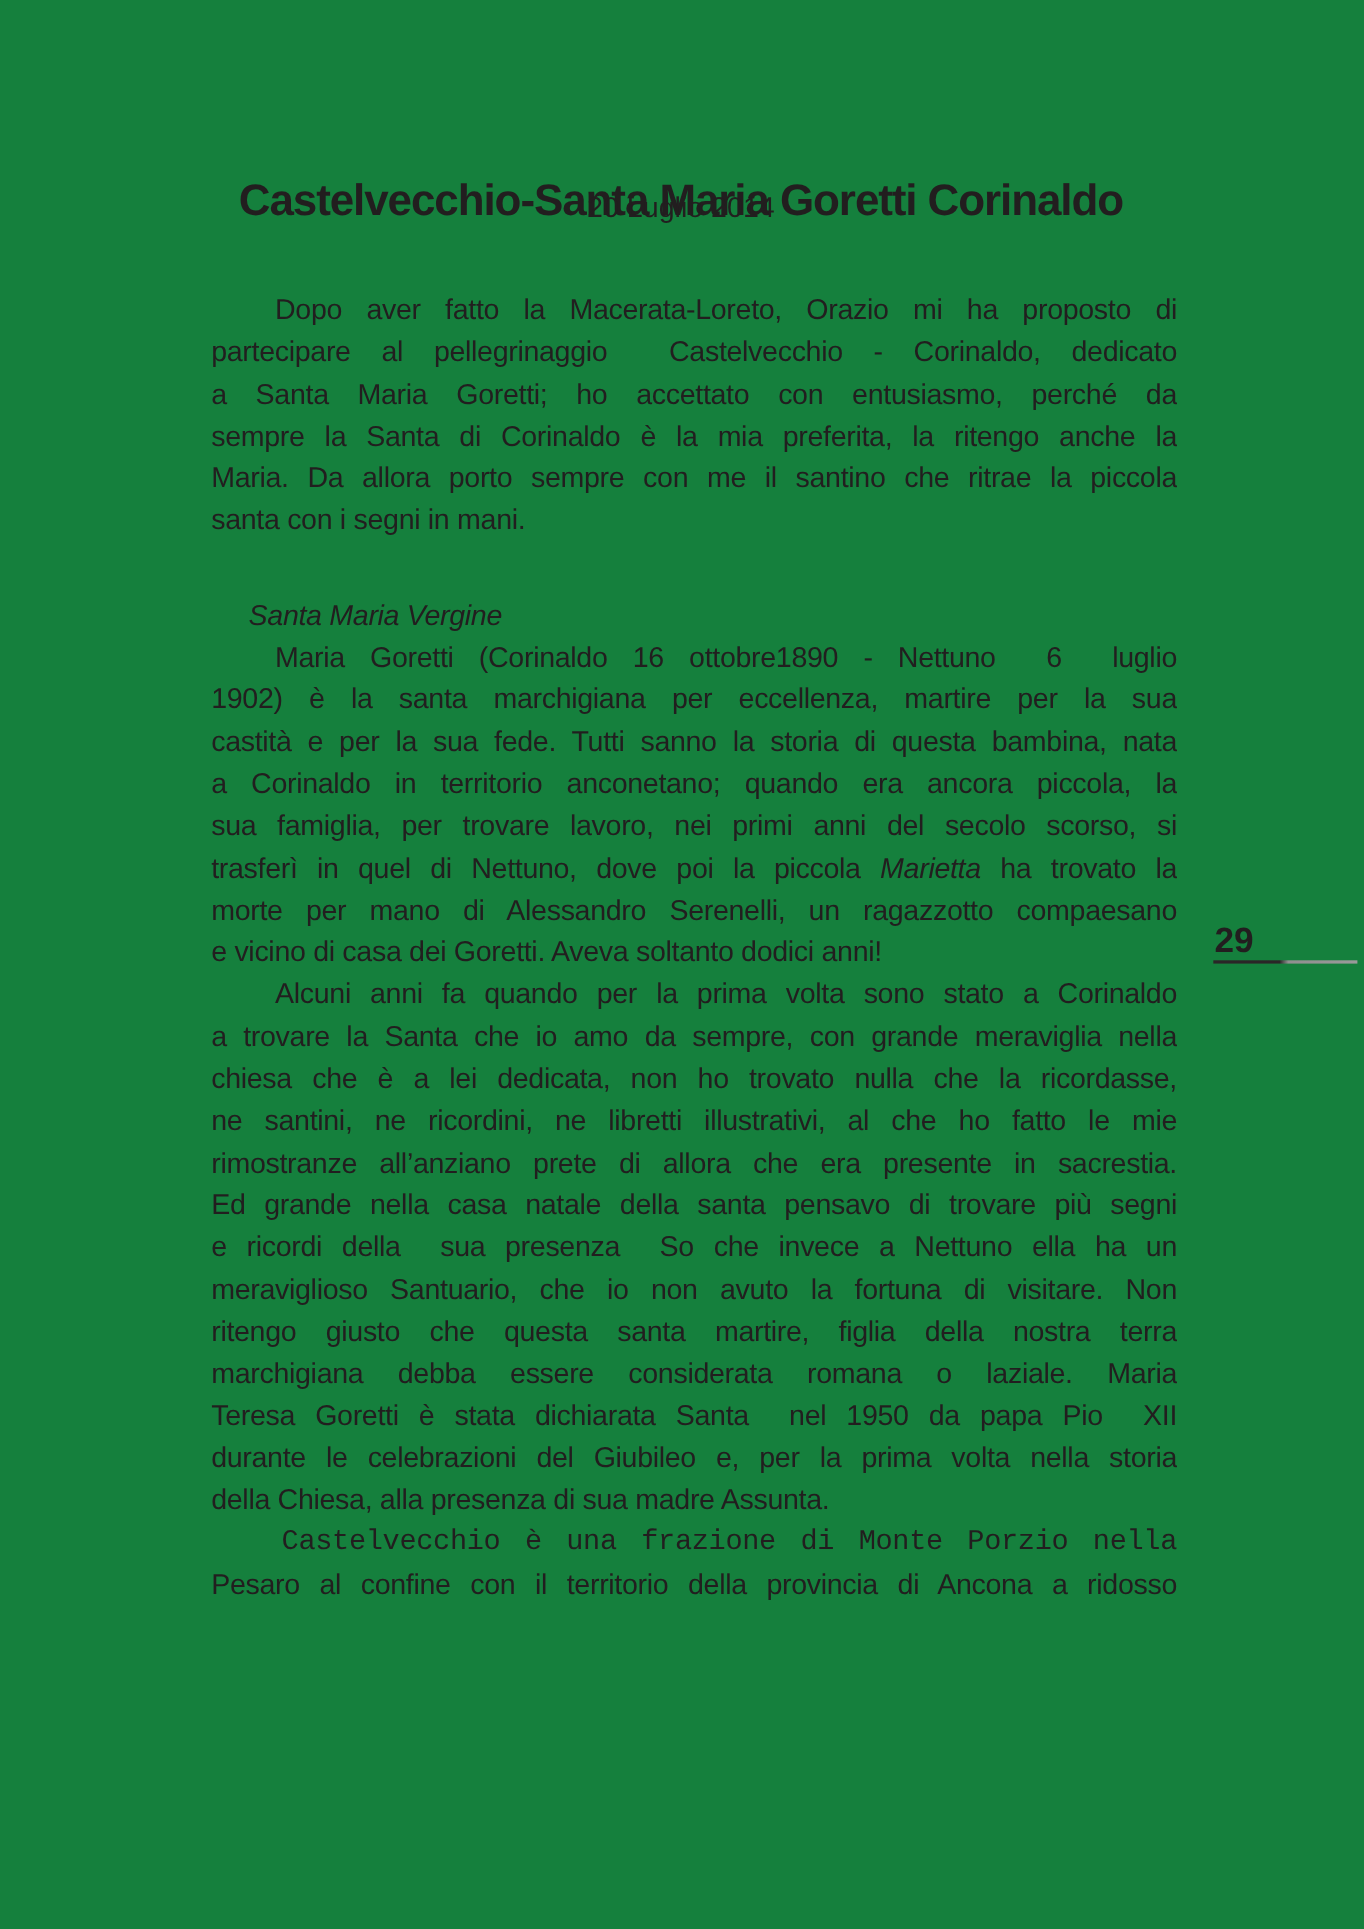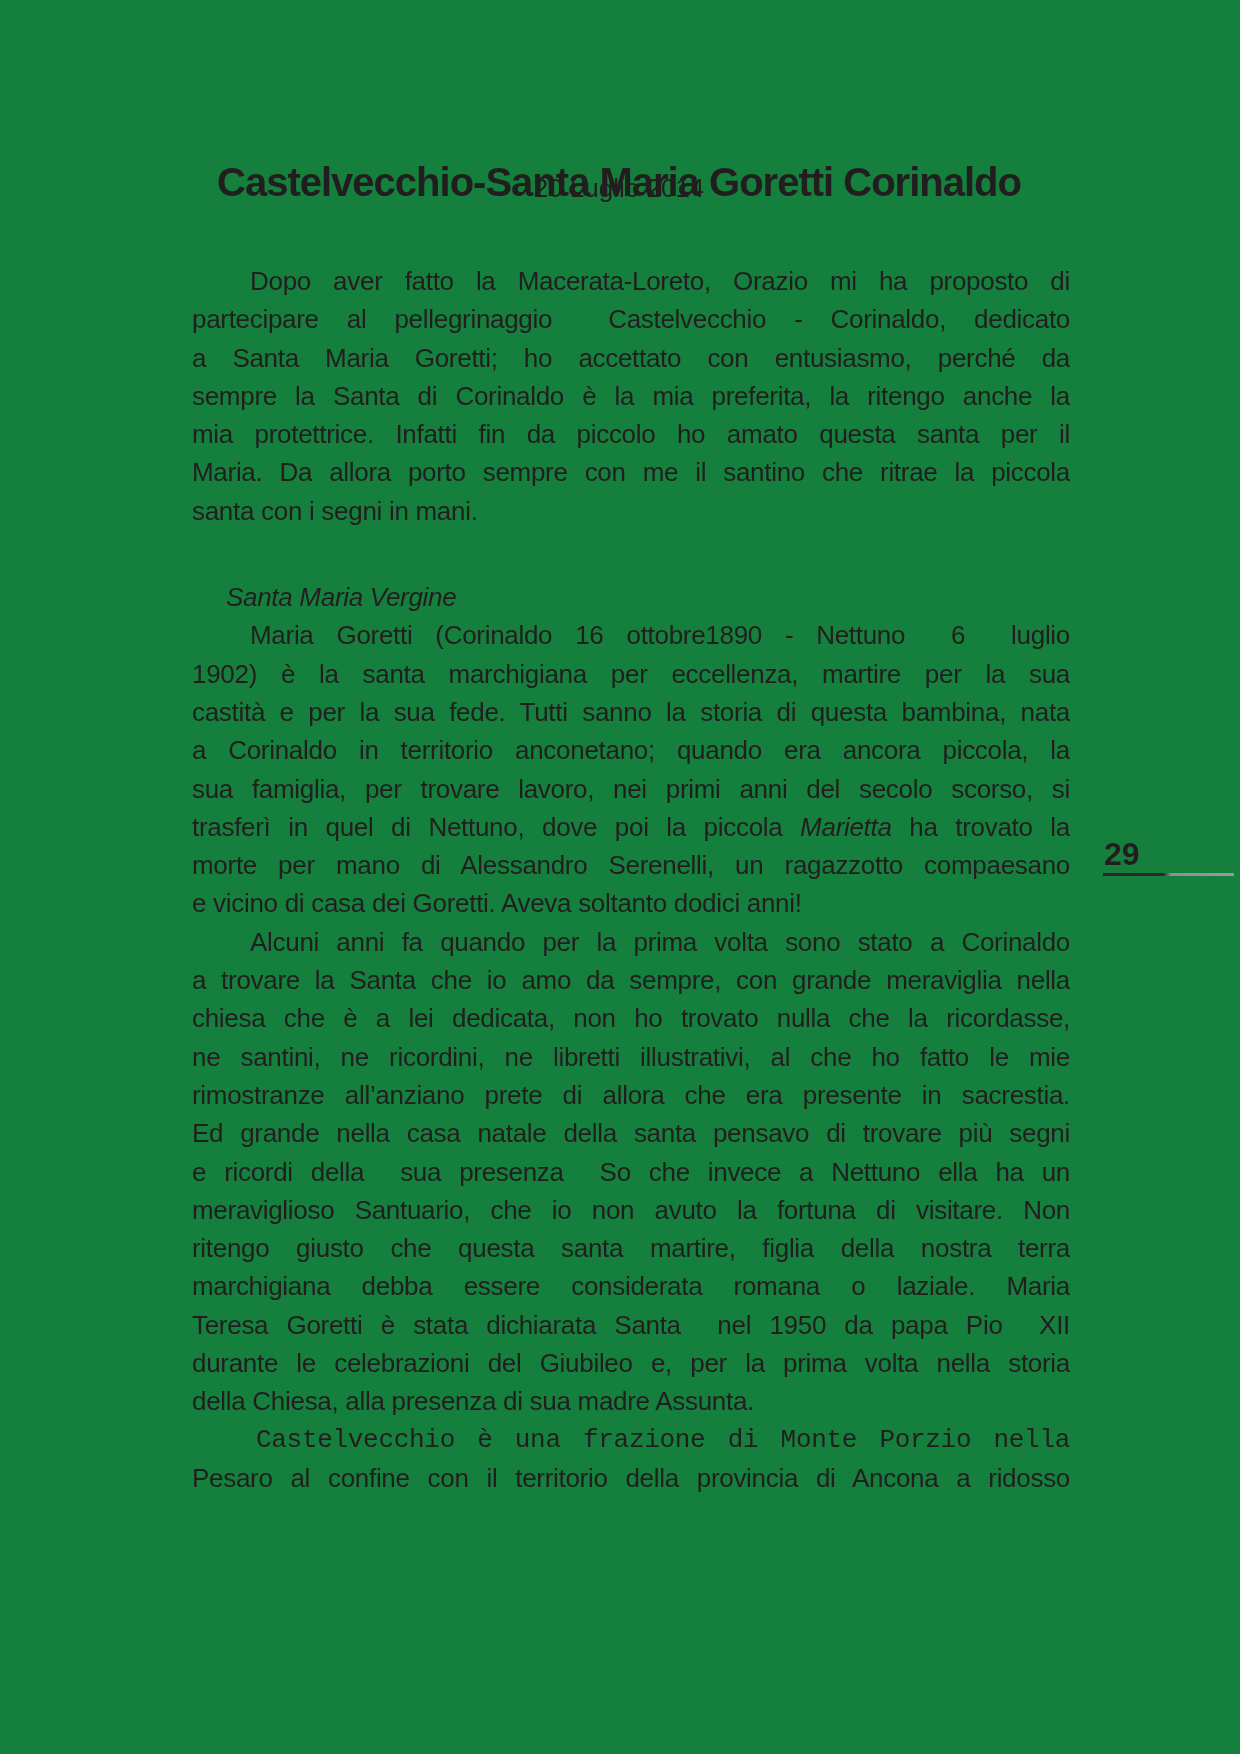--- a/index.html
+++ b/index.html
@@ -92,21 +92,20 @@
   <h1 class="title">Castelvecchio-Santa Maria Goretti Corinaldo</h1>
   <div class="subtitle">20 Luglio 2014</div>
 
   <div class="body-text">
 
     <div class="para">
       <div class="line indent">Dopo aver fatto la Macerata-Loreto, Orazio mi ha proposto di</div>
       <div class="line">partecipare al pellegrinaggio&nbsp; Castelvecchio - Corinaldo, dedicato</div>
       <div class="line">a Santa Maria Goretti; ho accettato con entusiasmo, perché da</div>
       <div class="line">sempre la Santa di Corinaldo è la mia preferita, la ritengo anche la</div>
-      <div class="line">mia protettrice. Infatti fin da piccolo ho amato questa santa per il</div>
       <div class="line">Maria. Da allora porto sempre con me il santino che ritrae la piccola</div>
       <div class="line last">santa con i segni in mani.</div>
     </div>
 
     <div class="spacer"></div>
 
     <div class="section-heading">Santa Maria Vergine</div>
 
     <div class="para">
       <div class="line indent">Maria Goretti (Corinaldo 16 ottobre1890 - Nettuno&nbsp; 6&nbsp; luglio</div>

